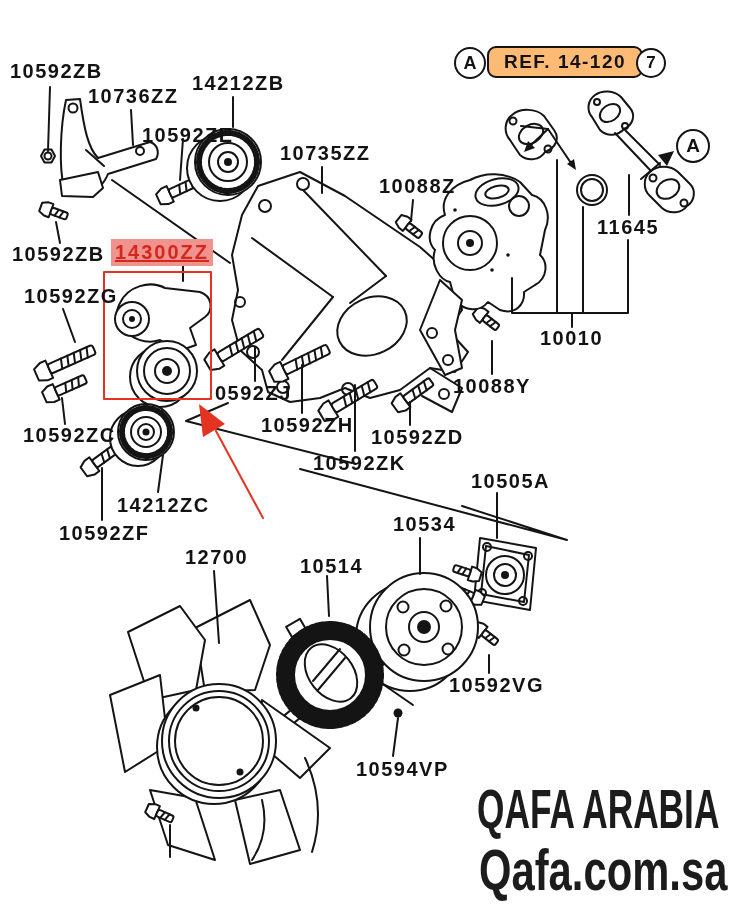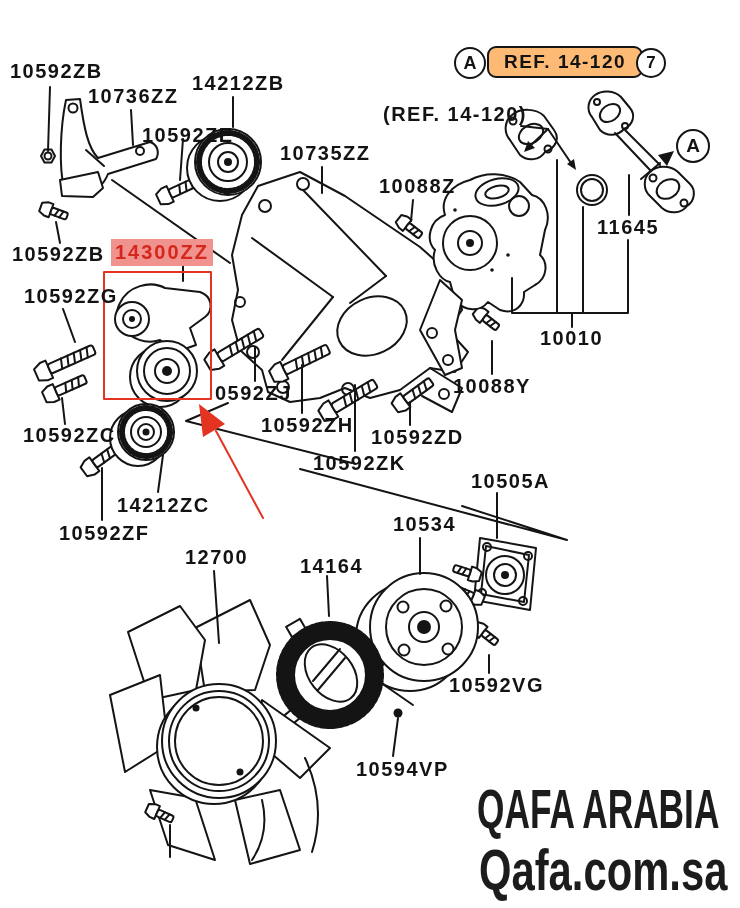--- a/index.html
+++ b/index.html
@@ -11,21 +11,21 @@
   svg .fi{fill:#141414;stroke:none;}
   svg .ld{stroke-width:1.7;}
   svg .ribs{stroke-width:6;stroke-dasharray:2.5 2.2;}
   svg .fins{stroke-width:18;stroke-dasharray:3 2.4;}
   svg .red{stroke:#e53322;}
   svg .redfill{fill:#e53322;stroke:none;}
   .plabel{position:absolute;font-weight:700;font-size:20px;letter-spacing:1.5px;
           color:#131313;white-space:nowrap;line-height:22px;}
   .hl{position:absolute;left:111px;top:239px;width:102px;height:27px;background:#f0928e;
       color:#d5281c;font-weight:700;font-size:20px;letter-spacing:2px;display:flex;
-      align-items:center;justify-content:center;white-space:nowrap;}
+      align-items:center;justify-content:center;white-space:nowrap;text-decoration:underline;}
   .callout{position:absolute;border:2.5px solid #141414;border-radius:50%;display:flex;
            align-items:center;justify-content:center;font-weight:700;color:#131313;background:#fff;}
   .refbox{position:absolute;left:487px;top:46px;width:152px;height:28px;border:2.5px solid #141414;
           border-radius:9px;display:flex;align-items:center;justify-content:center;
           font-weight:700;font-size:19px;letter-spacing:1.5px;color:#131313;background:#fdba74;}
   .brand1{position:absolute;left:477px;top:776px;font-size:56px;font-weight:700;color:#1c1c1c;
           transform:scaleX(0.63);transform-origin:left top;white-space:nowrap;}
   .brand2{position:absolute;left:479px;top:836px;font-size:58px;font-weight:700;color:#1c1c1c;
           transform:scaleX(0.72);transform-origin:left top;white-space:nowrap;}
 </style>
@@ -327,38 +327,37 @@
     <line class="red" x1="263" y1="518" x2="216" y2="431" stroke-width="7"></line>
     <polygon class="redfill" points="199,404 225,424 203,437"></polygon>
   </g>
 </svg>
 
 <div class="plabel" style="left:10px;top:60px">10592ZB</div>
 <div class="plabel" style="left:88px;top:85px">10736ZZ</div>
 <div class="plabel" style="left:192px;top:72px">14212ZB</div>
 <div class="plabel" style="left:142px;top:124px">10592ZE</div>
 <div class="plabel" style="left:280px;top:142px">10735ZZ</div>
-<div class="plabel" style="left:383px;top:103px">(REF. 14-120)</div>
 <div class="plabel" style="left:379px;top:175px">10088Z</div>
 <div class="plabel" style="left:597px;top:216px">11645</div>
 <div class="plabel" style="left:12px;top:243px">10592ZB</div>
 <div class="hl">14300ZZ</div>
 <div class="plabel" style="left:24px;top:285px">10592ZG</div>
 <div class="plabel" style="left:540px;top:327px">10010</div>
 <div class="plabel" style="left:453px;top:375px">10088Y</div>
 <div class="plabel" style="left:215px;top:382px">0592ZJ</div>
 <div class="plabel" style="left:261px;top:414px">10592ZH</div>
 <div class="plabel" style="left:371px;top:426px">10592ZD</div>
 <div class="plabel" style="left:23px;top:424px">10592ZC</div>
 <div class="plabel" style="left:313px;top:452px">10592ZK</div>
 <div class="plabel" style="left:471px;top:470px">10505A</div>
 <div class="plabel" style="left:117px;top:494px">14212ZC</div>
 <div class="plabel" style="left:59px;top:522px">10592ZF</div>
 <div class="plabel" style="left:185px;top:546px">12700</div>
-<div class="plabel" style="left:300px;top:555px">14164</div>
+<div class="plabel" style="left:300px;top:555px">10514</div>
 <div class="plabel" style="left:393px;top:513px">10534</div>
 <div class="plabel" style="left:449px;top:674px">10592VG</div>
 <div class="plabel" style="left:356px;top:758px">10594VP</div>
 <div class="plabel" style="left:141px;top:908px">10592</div>
 
 <div class="callout" style="left:454px;top:47px;width:28px;height:28px;font-size:18px">A</div>
 <div class="refbox">REF. 14-120</div>
 <div class="callout" style="left:636px;top:48px;width:26px;height:26px;font-size:17px">7</div>
 <div class="callout" style="left:676px;top:129px;width:30px;height:30px;font-size:19px">A</div>
 

